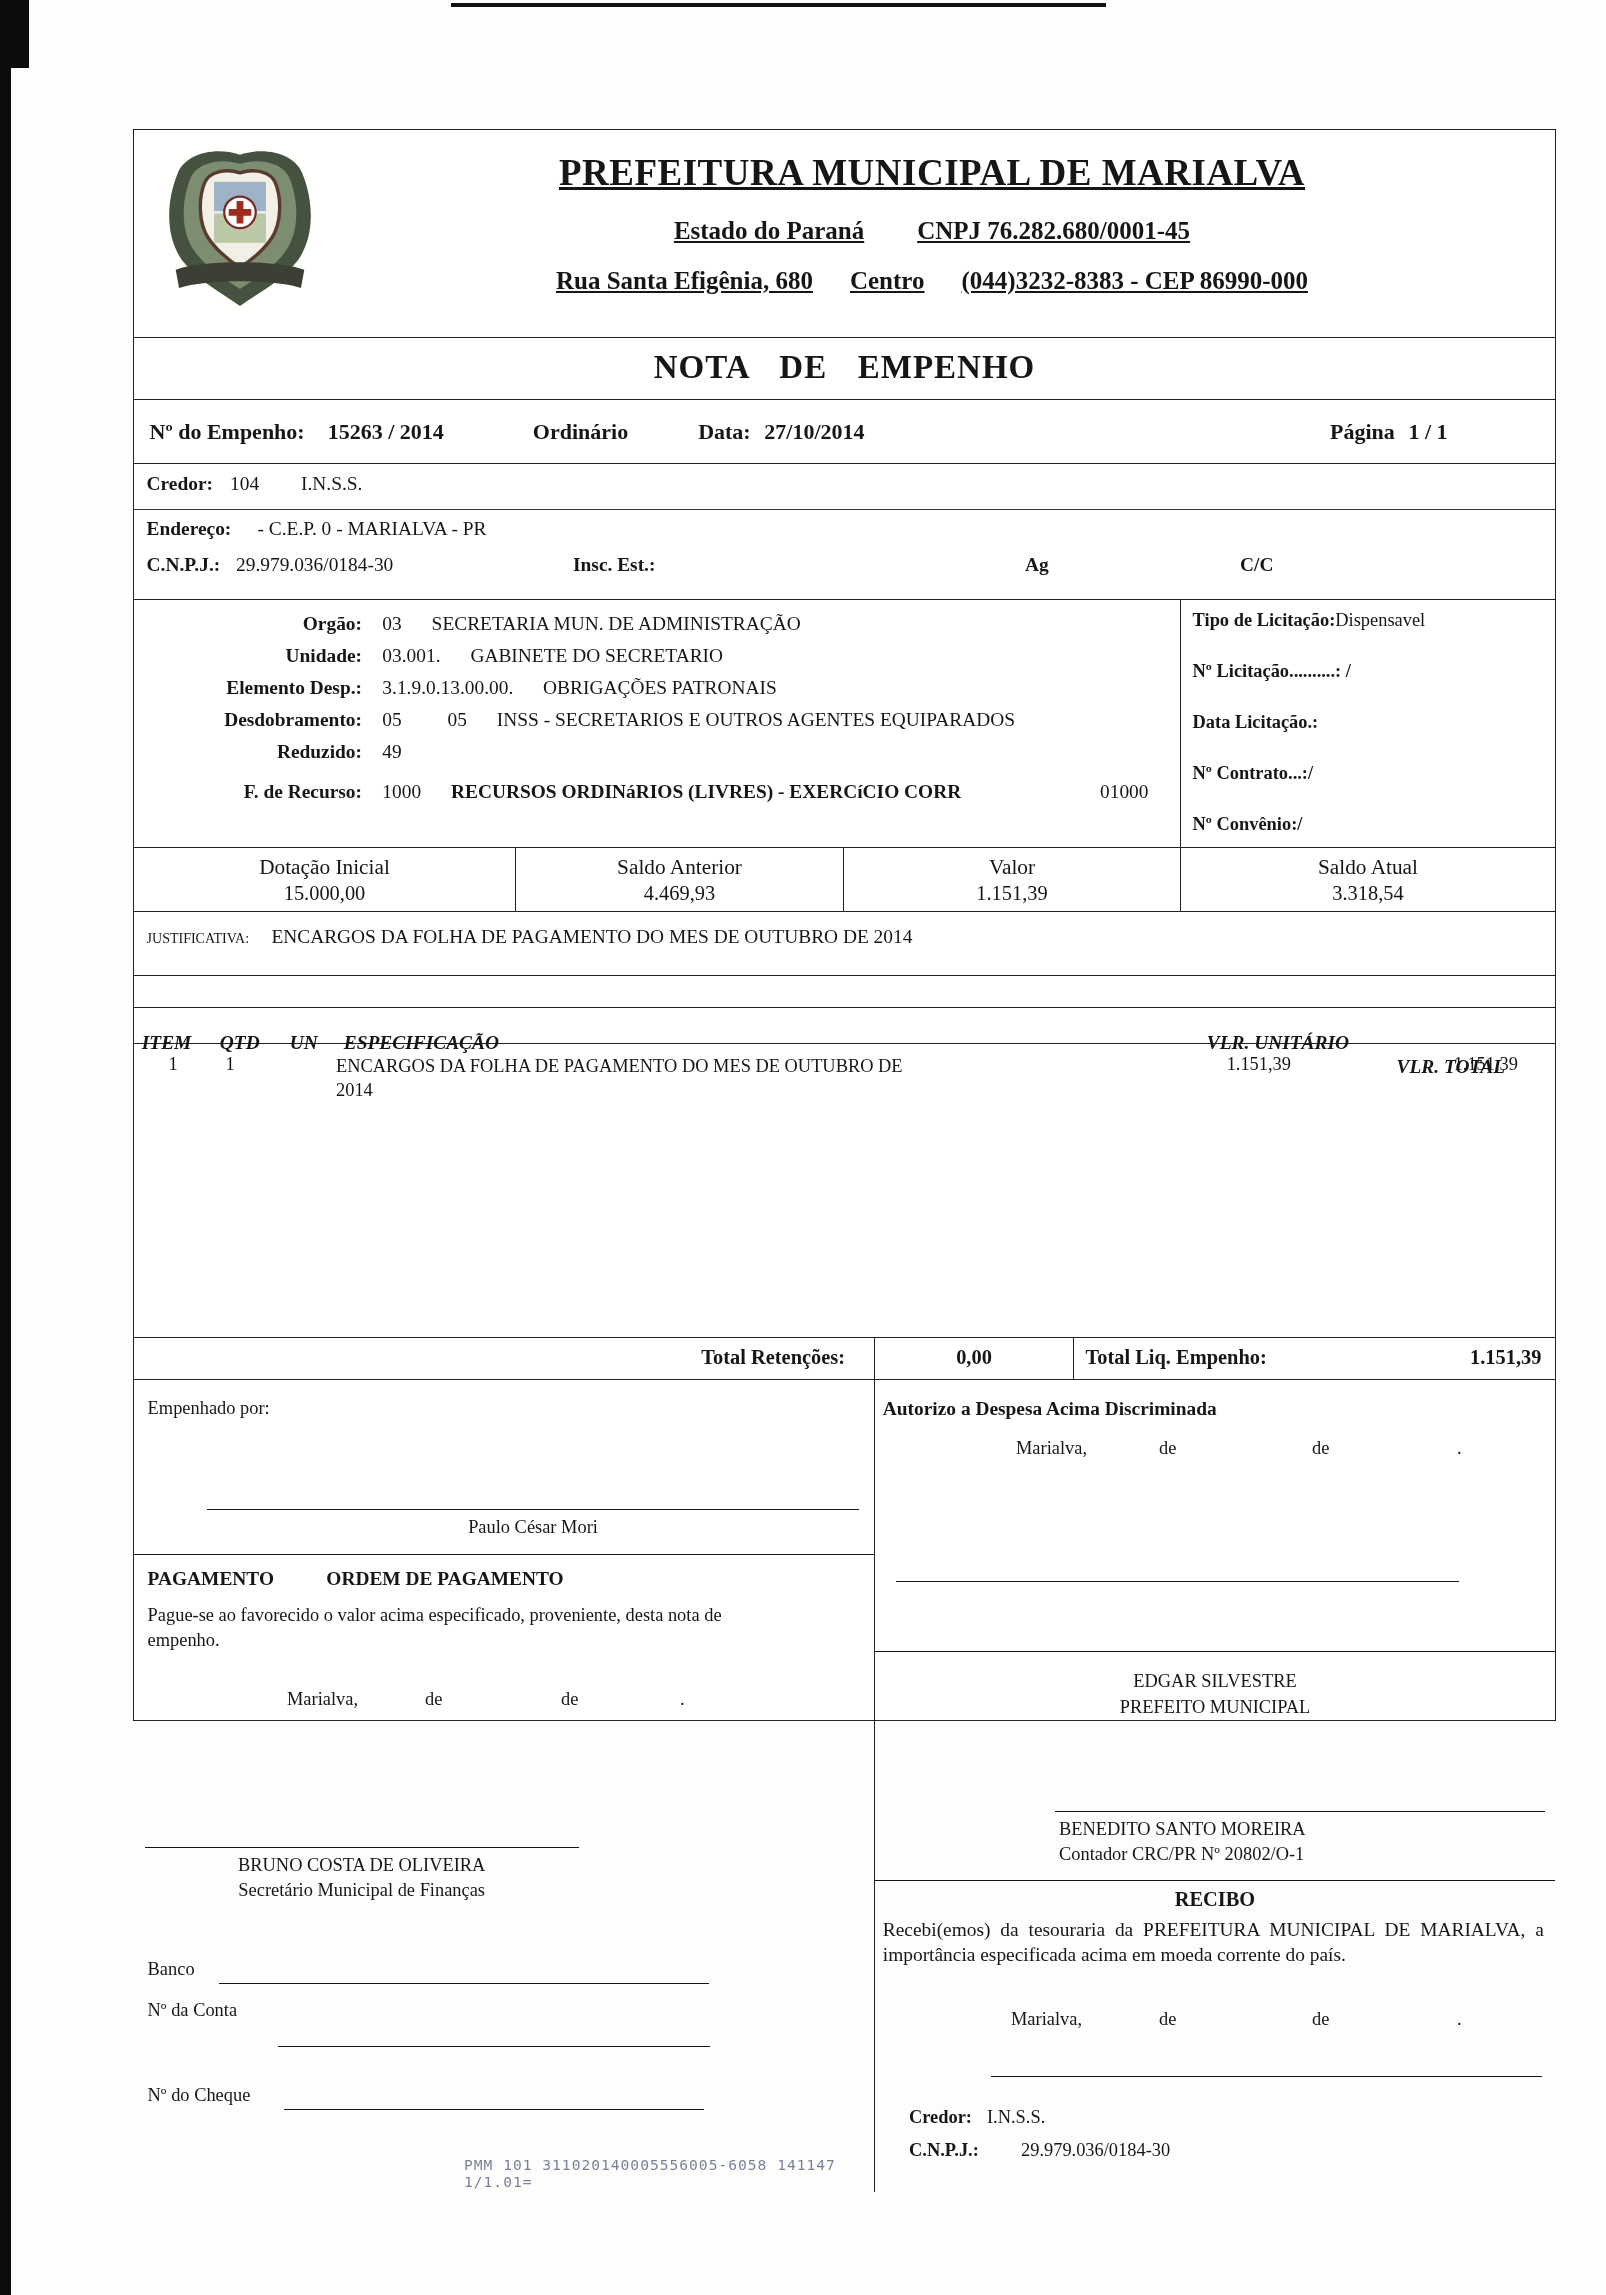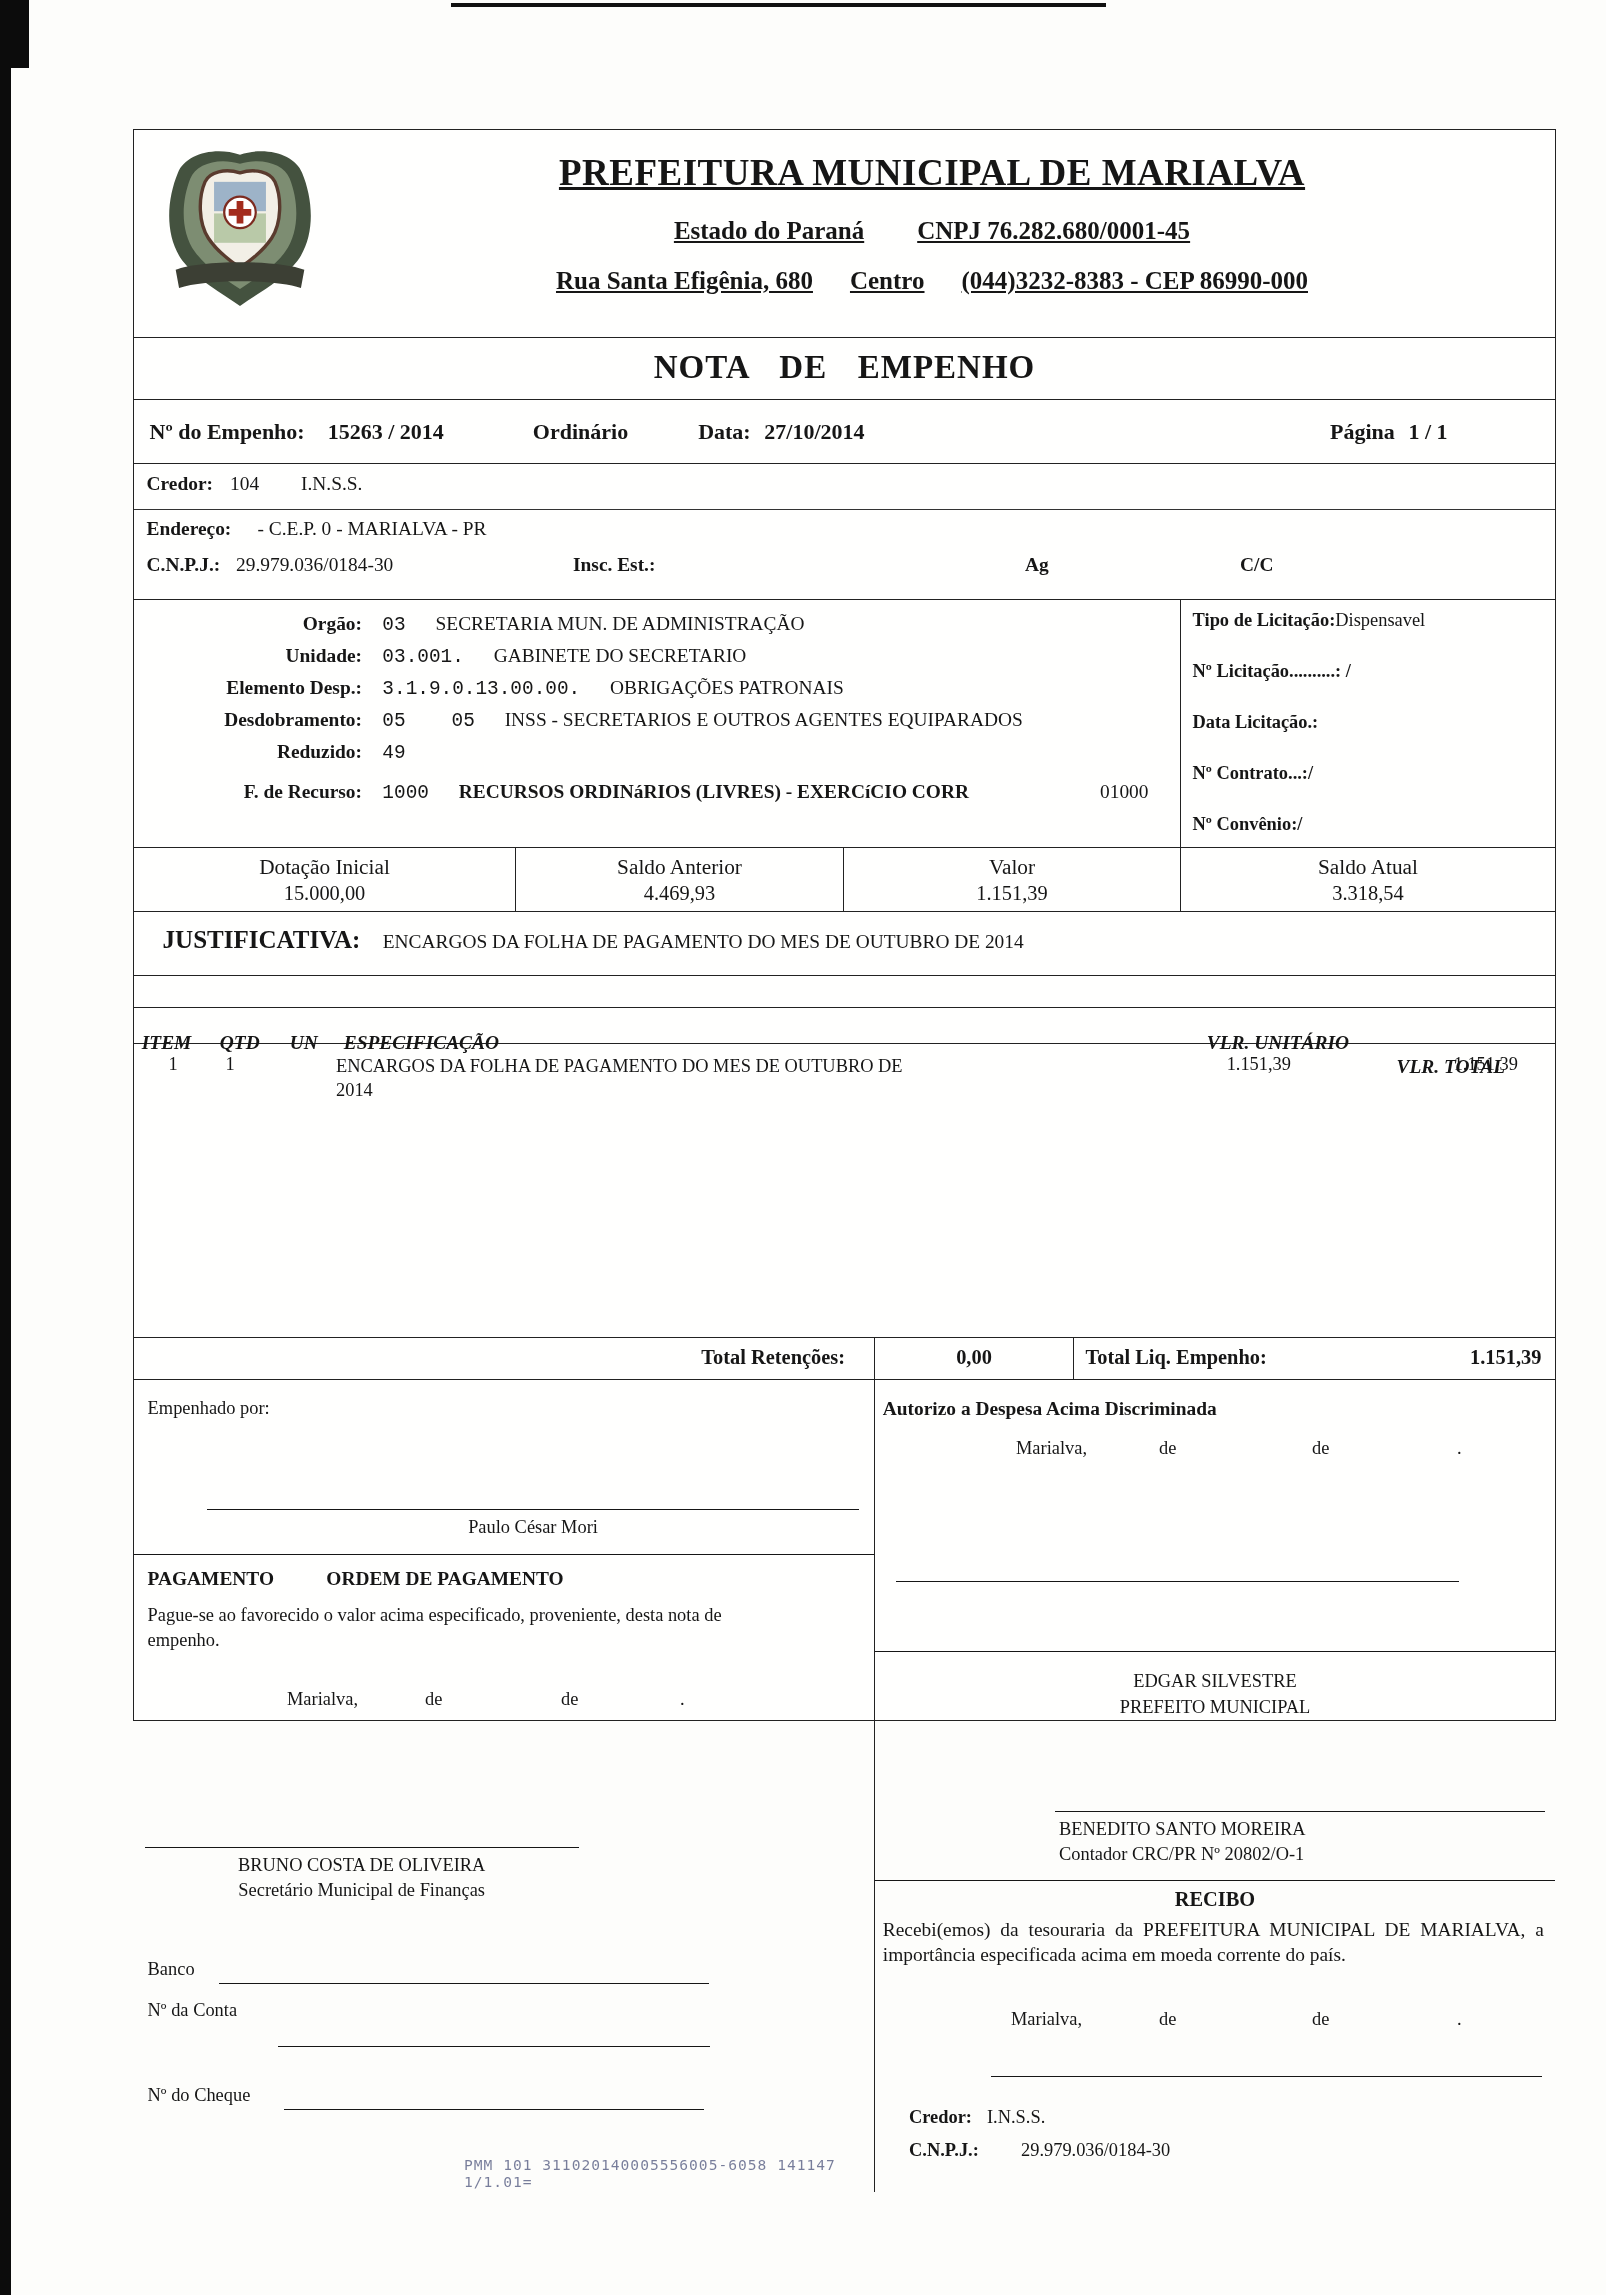--- a/index.html
+++ b/index.html
@@ -59,36 +59,36 @@
   .cr-insc { position:absolute; left:439px; }
   .cr-ag { position:absolute; left:891px; }
   .cr-cc { position:absolute; left:1106px; }
 
   
   .sec-orc { height:248px; font-size:19.4px; }
   .orc-left { position:absolute; left:0; top:0; width:1046px; height:100%; padding-top:7.8px; }
   .orc-row { position:relative; height:32px; line-height:32px; white-space:nowrap; }
   .orc-row.last { margin-top:8.7px; }
   .orc-lab { display:inline-block; width:228px; text-align:right; font-weight:bold; }
-  .orc-cod { margin-left:15.5px;font-family:Liberation Mono, monospace; }
+  .orc-cod { margin-left:15.5px; }
   .orc-cod2b { margin-left:41px; }
   .orc-desc { margin-left:25px; }
   .orc-far { position:absolute; left:966px; }
   .orc-right { position:absolute; left:1046px; top:0; right:0; bottom:0; border-left:1.9px solid #222; padding:9.7px 5.8px 11.6px 11.6px; display:flex; flex-direction:column; justify-content:space-between; font-size:18.4px; }
 
   
   .sec-valores { height:64px; display:grid; grid-template-columns:381px 328px 337px 1fr; }
   .val-cell { padding-top:6.8px; text-align:center; }
   .val-cell + .val-cell { border-left:1.9px solid #222; }
   .val-lab { font-size:21.3px; font-weight:normal; }
   .val-val { font-size:20.4px; margin-top:1.9px; }
 
   
   .sec-just { height:64px; padding:13.6px 0 0 12.6px; font-size:19.4px; }
-  .just-lab { font-weight:bold; font-size:25px;margin-left:16px; }
+  .just-lab { font-weight:normal; font-size:14px; }
   .just-txt { margin-left:17.5px; }
 
   
   .sec-gap { height:31px; }
   .items-grid { display:grid; grid-template-columns:78px 70px 54px 1fr 184px 167px; }
   .sec-items-head { height:37px; border-top:1.9px solid #222; border-bottom:1.9px solid #222; font-style:italic; font-weight:bold; font-size:19.4px; align-items:center; }
   .ih { padding-left:7.8px; }
   .ih-right { text-align:right; }
   .ih-unit { padding-right:39px; }
   .ih-total { padding-right:50px;margin-top:48px; }

